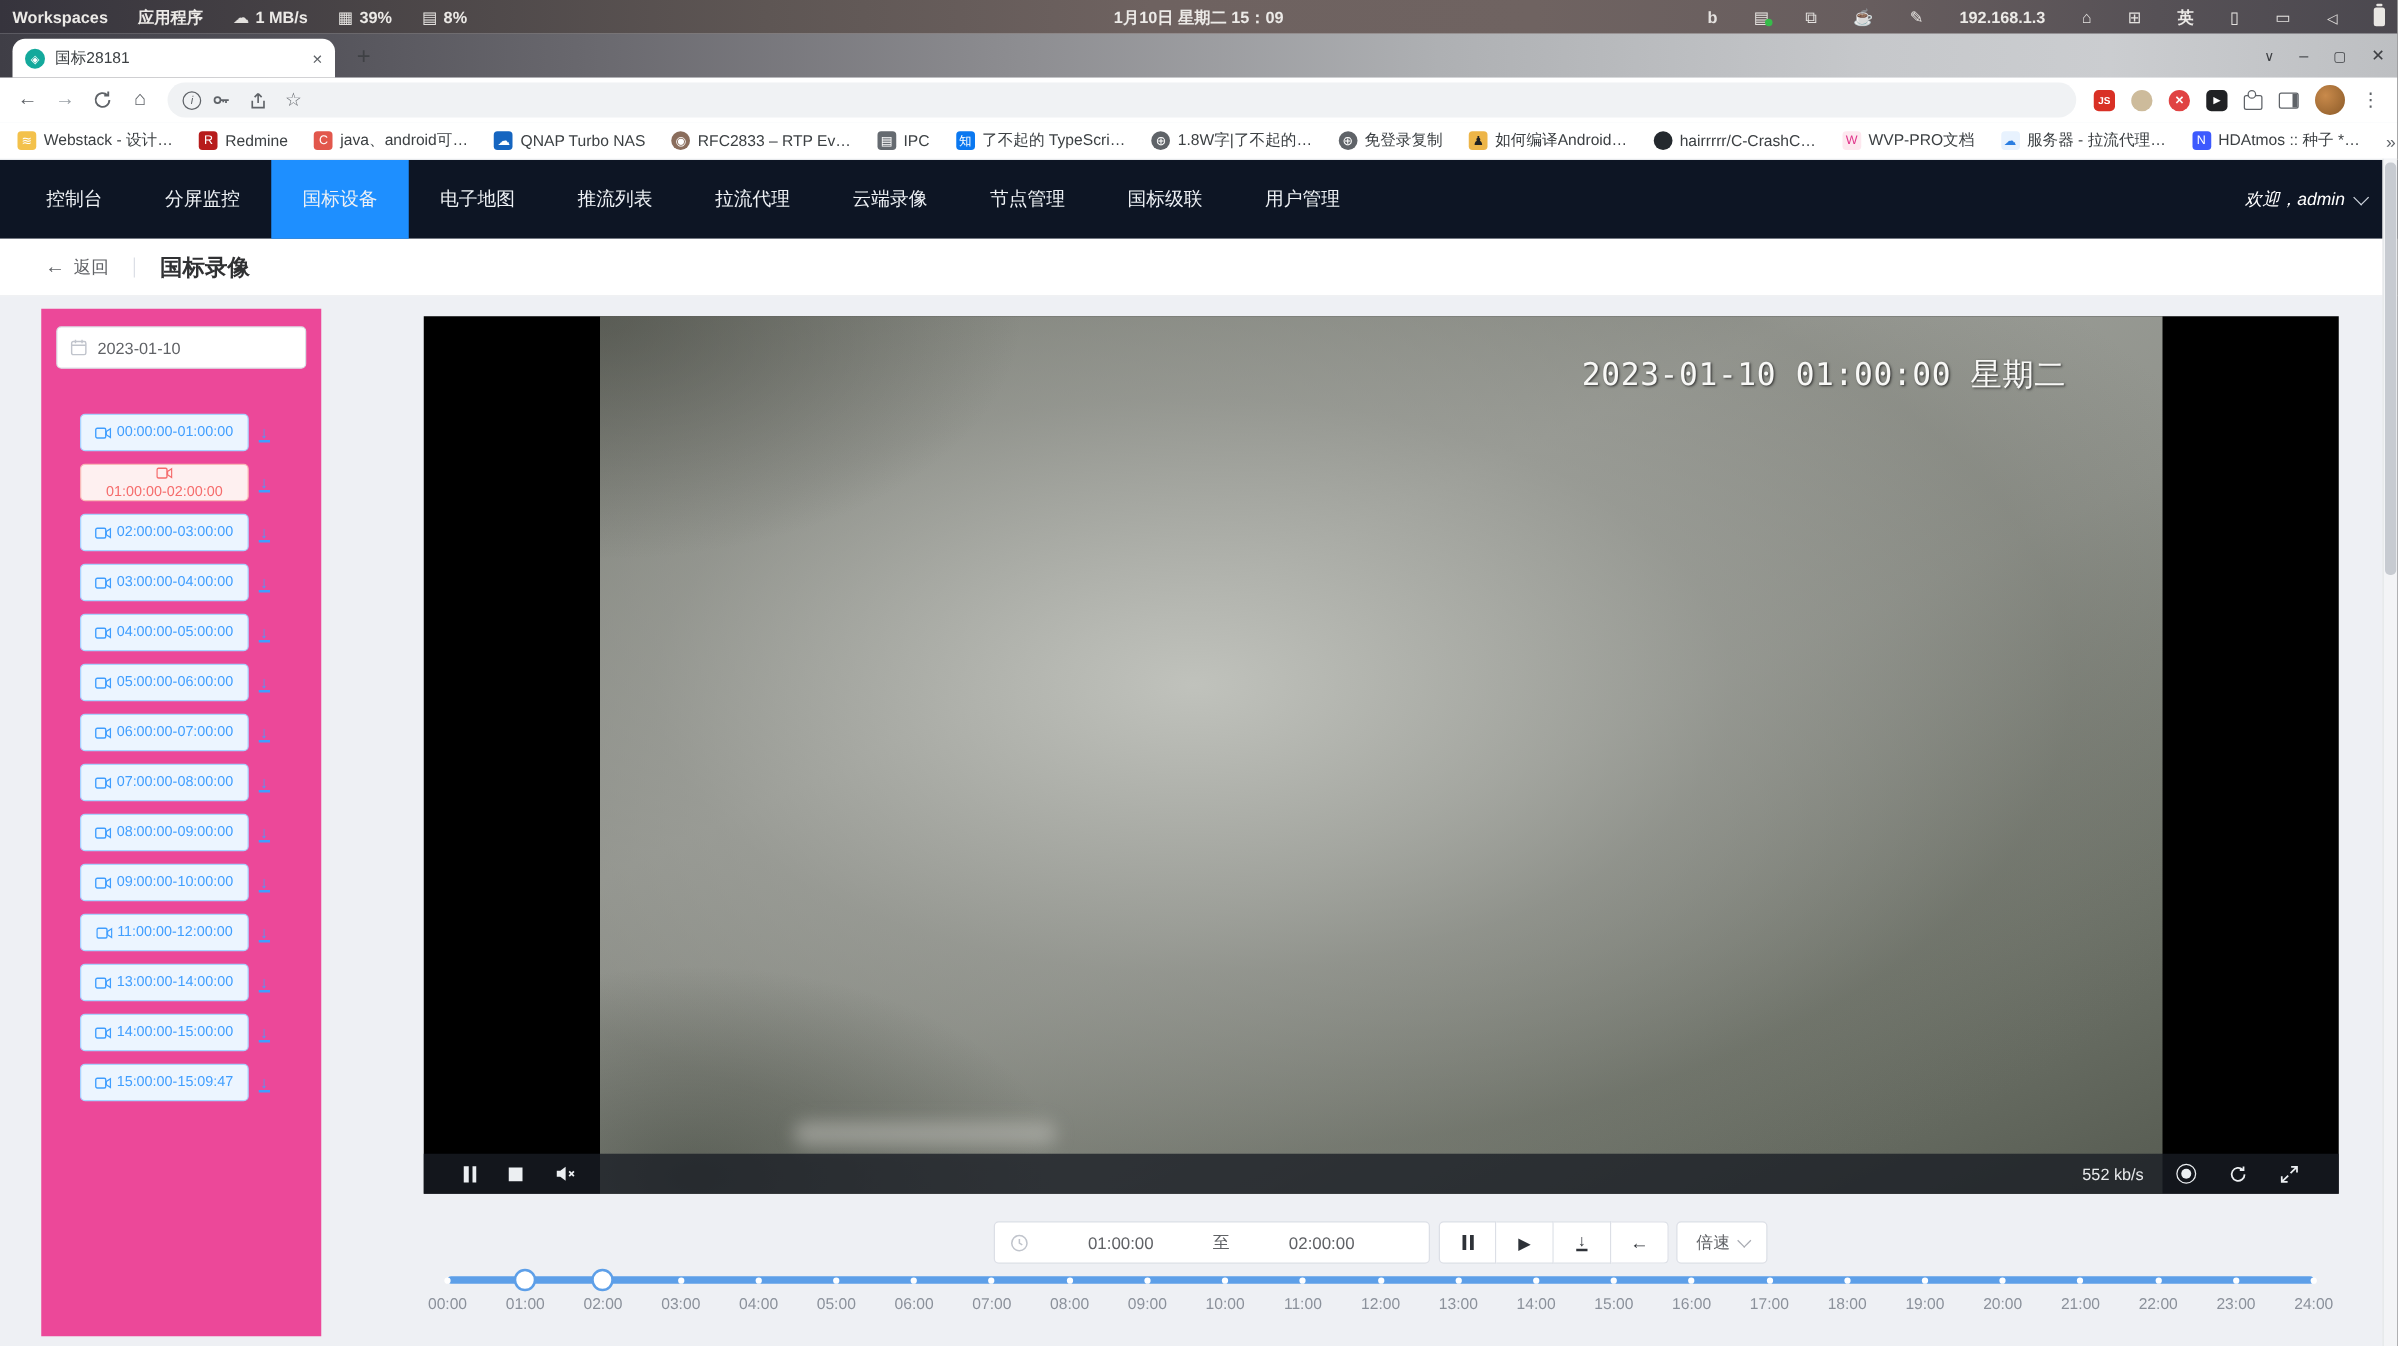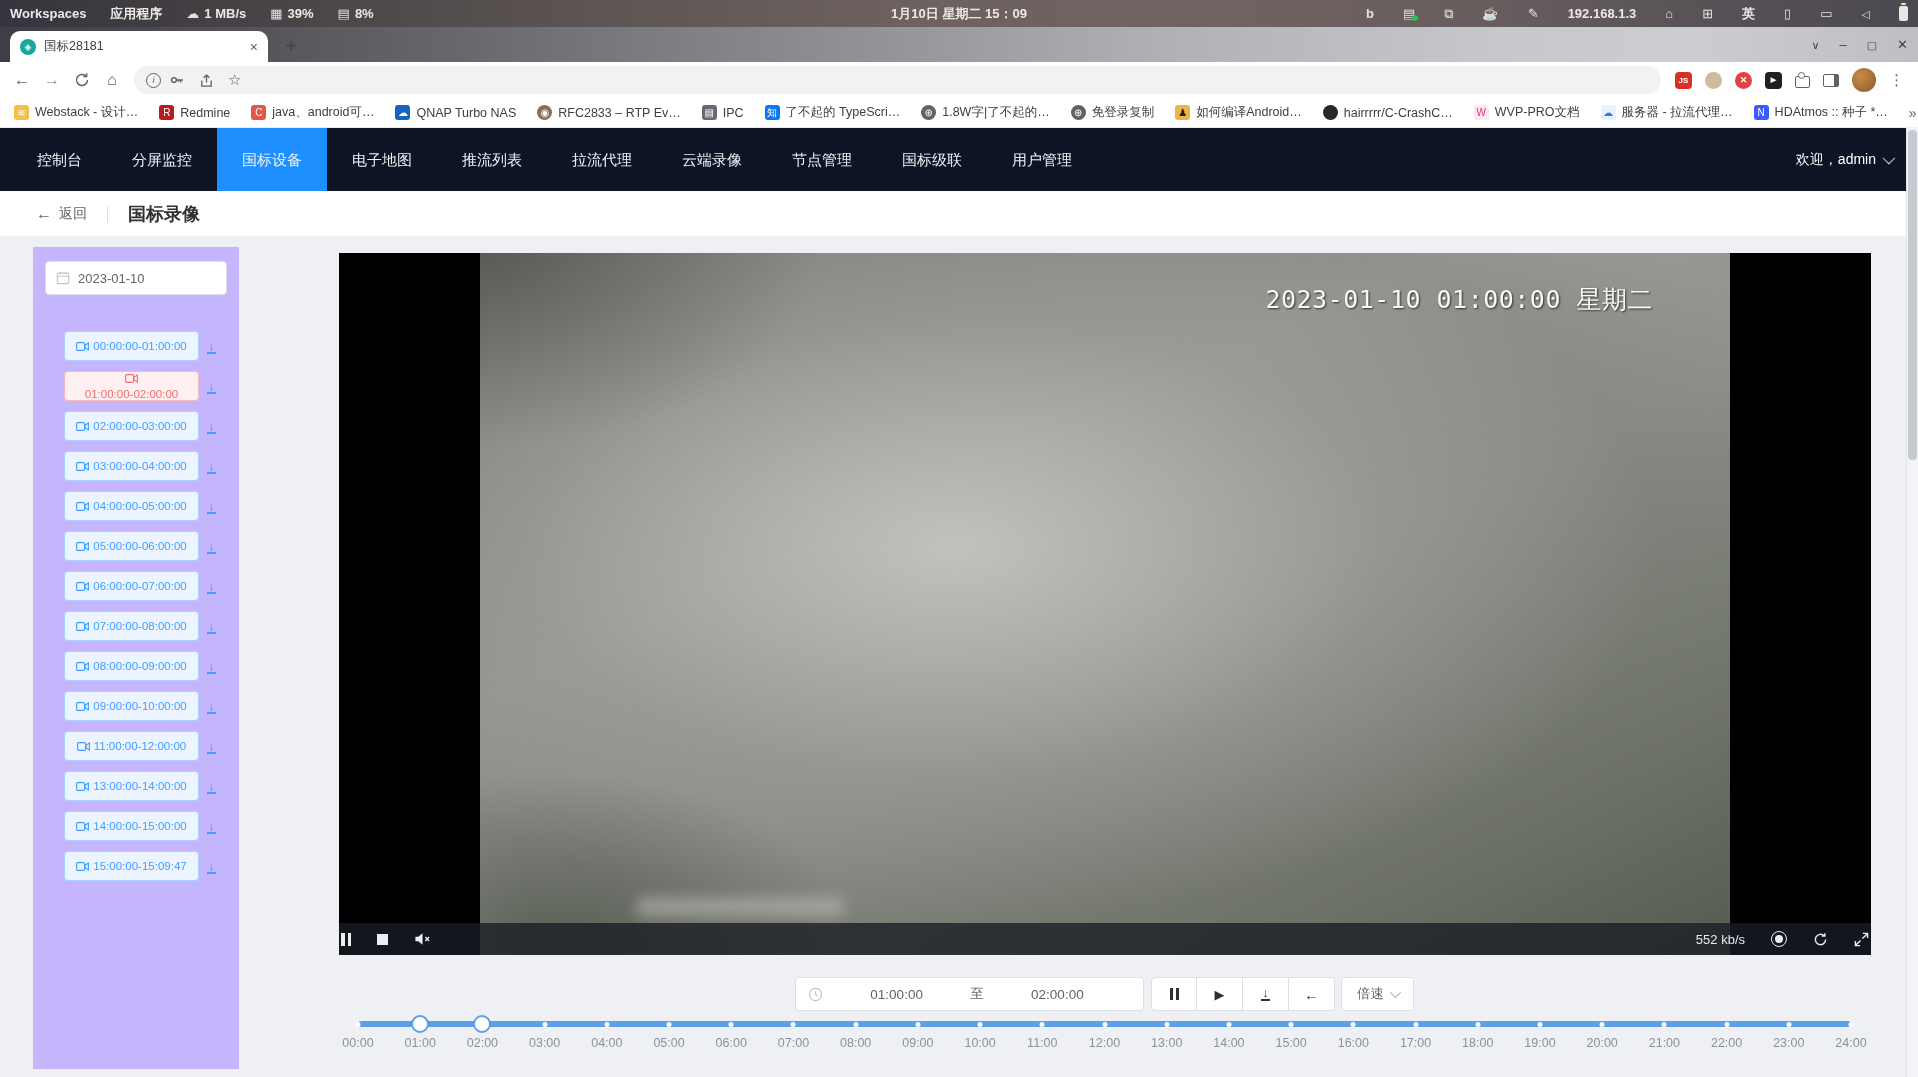--- a/index.html
+++ b/index.html
@@ -87,36 +87,36 @@
   .bm{display:flex;align-items:center;gap:6px;white-space:nowrap;}
   .bm-ico{width:15px;height:15px;border-radius:3px;display:flex;align-items:center;justify-content:center;
     font-size:10px;flex:none;}
   .bm-ico.round{border-radius:50%;}
   .bm-overflow{margin-left:auto;color:#5f6368;font-size:14px;}
 
   
   .appnav{height:63px;background:#0d1524;display:flex;align-items:center;padding-left:12px;}
   .nav-tab{height:63px;line-height:63px;padding:0 25px;font-size:15px;color:#eef1f5;white-space:nowrap;}
   .nav-tab.active{background:#1e8fff;}
-  .welcome{margin-left:auto;margin-right:26px;color:#fff;font-size:14px;display:flex;align-items:center;gap:7px;}
+  .welcome{margin-left:auto;margin-right:26px;color:#fff;font-size:14px;display:flex;align-items:center;gap:7px;font-style:italic;}
   .chev{width:8px;height:8px;border-right:1.5px solid #cfd6df;border-bottom:1.5px solid #cfd6df;
     transform:rotate(45deg) translateY(-2px);}
 
   
   .pageheader{height:45px;background:#fff;display:flex;align-items:center;padding-left:36px;
     border-bottom:1px solid #f0f1f3;}
   .back-arrow::before{content:"←";font-size:16px;color:#606266;}
   .back-label{font-size:14px;color:#606266;margin-left:7px;}
   .hdr-div{width:1px;height:16px;background:#dcdfe6;margin:0 20px;}
   .page-title{font-size:18px;font-weight:bold;color:#303133;}
 
   
   .content{position:relative;height:842px;background:#eef0f4;}
 
-  .sidebar{position:absolute;left:33px;top:10px;width:206px;height:822px;background:#c4b5fd;}
+  .sidebar{position:absolute;left:33px;top:10px;width:224px;height:822px;background:#ec4899;}
   .datebox{margin:14px 12px 0;height:32px;border:1px solid #dcdfe6;border-radius:4px;background:#fff;
     display:flex;align-items:center;padding:0 10px;gap:8px;}
   .date-text{font-size:13px;color:#606266;}
   .rec-list{margin-top:31px;}
   .rec-row{height:40px;display:flex;align-items:center;padding-left:31px;gap:8px;}
   .pill{width:135px;height:30px;box-sizing:border-box;border-radius:4px;border:1px solid #a8d3ff;background:#ecf5ff;
     color:#409eff;font-size:11.5px;display:flex;align-items:center;justify-content:center;gap:4px;
     font-family:"Liberation Sans",sans-serif;padding:0;cursor:pointer;}
   .pill.red{border-color:#f8b9b9;background:#fef0f0;color:#f56c6c;flex-direction:column;}
   .dl{background:none;border:none;padding:0;cursor:pointer;}
@@ -130,21 +130,21 @@
     background:
       radial-gradient(ellipse 420px 240px at 6% 98%, rgba(58,64,54,.6), transparent 70%),
       radial-gradient(ellipse 520px 300px at 0% 0%, rgba(66,68,62,.55), transparent 65%),
       radial-gradient(ellipse 900px 480px at 38% 42%, rgba(194,196,190,.95), rgba(152,154,148,.6) 48%, rgba(110,112,104,.25) 78%, transparent),
       linear-gradient(155deg,#7a7d75 0%,#9b9d97 35%,#8f928b 55%,#6f746a 80%,#565b51 100%);}
   .osd{position:absolute;top:30px;right:218px;font-family:"DejaVu Sans Mono",monospace;font-size:25px;
     color:#f8f8f6;text-shadow:1px 1px 2px rgba(40,40,40,.9);letter-spacing:.5px;white-space:nowrap;}
   .blob{position:absolute;left:155px;bottom:38px;width:210px;height:20px;border-radius:10px;
     background:rgba(190,190,184,.55);filter:blur(7px);}
   .playerbar{position:absolute;left:0;right:0;bottom:0;height:32px;background:rgba(24,28,36,.78);
-    display:flex;align-items:center;padding:0 2px;gap:26px;}
+    display:flex;align-items:center;padding:0 32px;gap:26px;}
   .icon-pause{display:flex;gap:3px;}
   .icon-pause i{width:3.5px;height:13px;background:#eceff2;display:block;}
   .icon-stop{width:11px;height:11px;background:#eceff2;}
   .pb-spacer{flex:1;}
   .bitrate{font-size:13px;color:#e8eaec;}
   .icon-shutter{width:14px;height:14px;border:1.5px solid #eceff2;border-radius:50%;position:relative;}
   .icon-shutter::after{content:"";position:absolute;inset:3px;background:#eceff2;border-radius:50%;}
 
   
   .rangebox{position:absolute;left:795px;top:740px;width:349px;height:34px;box-sizing:border-box;

